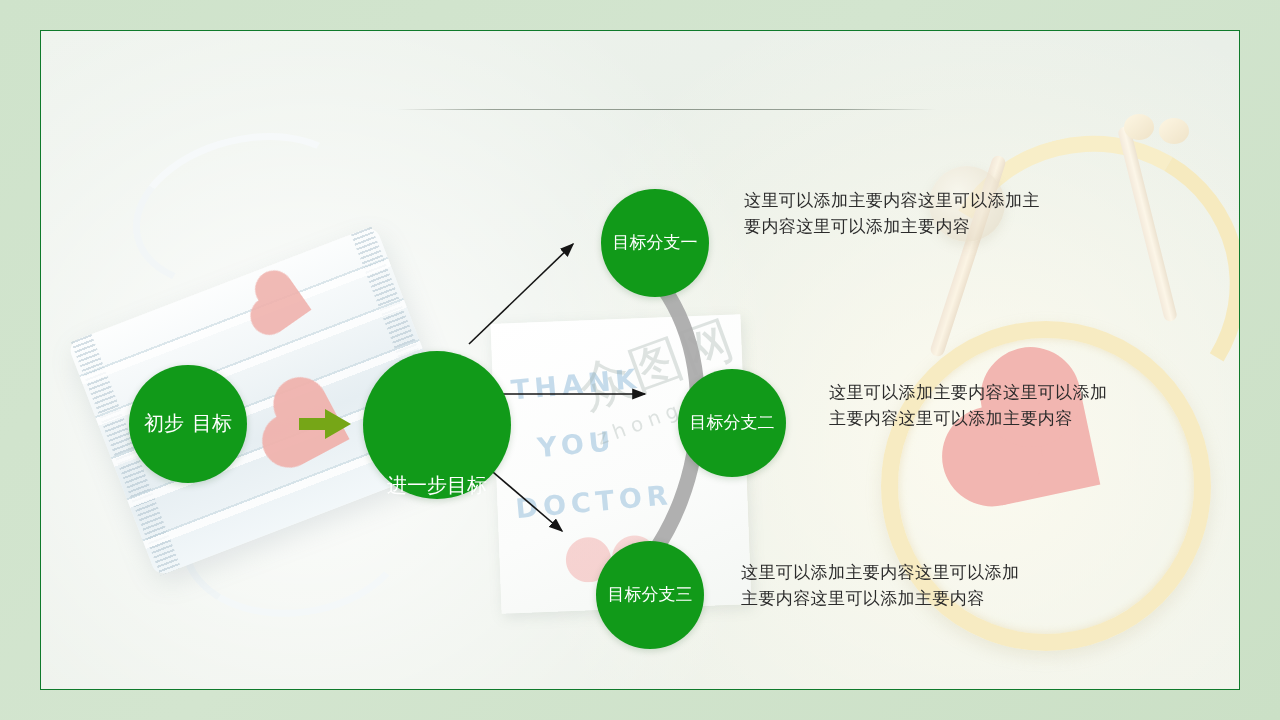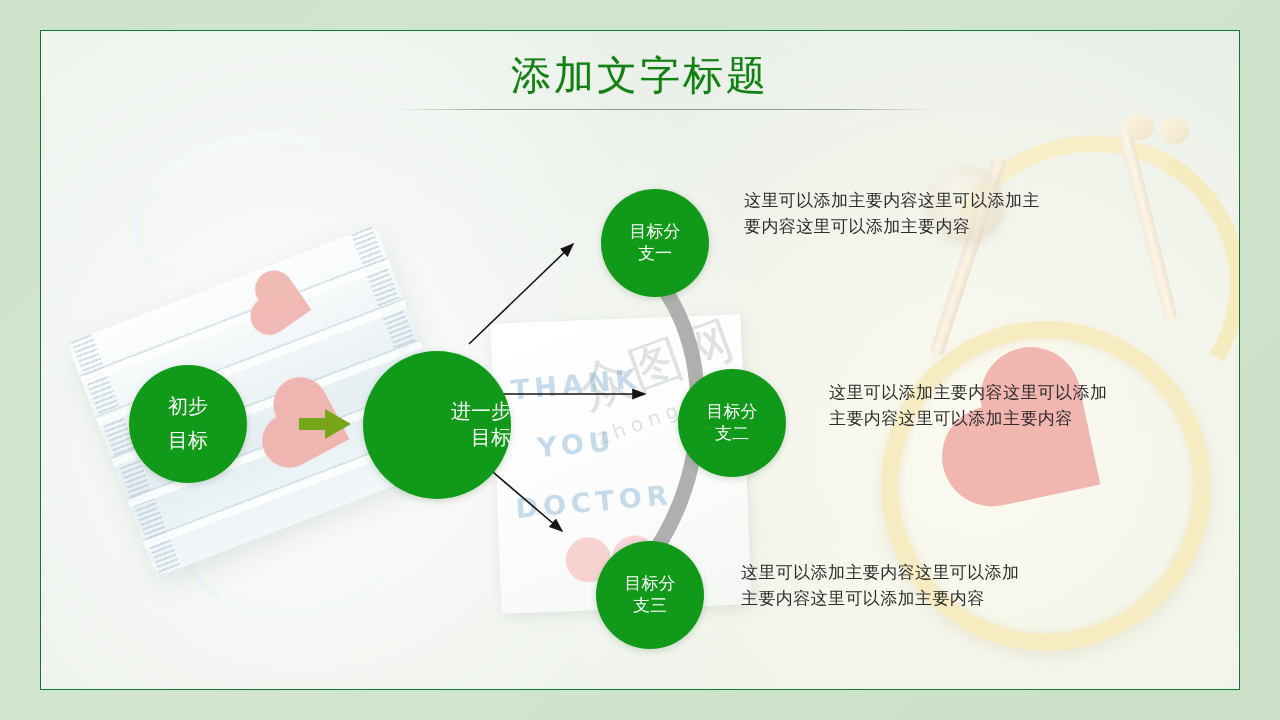--- a/index.html
+++ b/index.html
@@ -211,21 +211,21 @@
   #watermark .wm-sub{ display:block; font-size:20px; margin-top:2px; letter-spacing:6px; }
 
   
   #diagram{ position:absolute; inset:0; z-index: 10; }
 
   .node{
     position:absolute;
     border-radius:50%;
     background:#119a19;
     color:#ffffff;
-    display:flex; flex-direction:column;
+    display:flex; flex-direction:row;
     align-items:center; justify-content:center;
     text-align:center;
     line-height:1.28;
     font-family:"DejaVu Serif","Liberation Serif",serif;
     box-shadow: 0 2px 7px rgba(0,70,10,.18);
   }
   .node span{ display:block; white-space:nowrap; }
 
   #node-primary   { left: 88px;  top: 334px; width: 118px; height: 118px; font-size: 20px; gap: 8px; }
   #node-secondary { left: 322px; top: 320px; width: 148px; height: 148px; font-size: 20px; align-items: flex-end; }
@@ -289,21 +289,20 @@
       <div class="ear-tip" id="ear-tip-b"></div>
       <div id="chest-piece"></div>
       <div id="heart-big"></div>
     </div>
 
     <div id="watermark">
       <span>众图网</span>
       <span class="wm-sub">zhongtu</span>
     </div>
 
-    <div id="title">添加文字标题</div>
     <div id="title-rule"></div>
 
     <div id="diagram">
 
       <svg id="connectors" width="1200" height="660" viewBox="0 0 1200 660">
         <defs>
           <marker id="arrowhead" markerWidth="9" markerHeight="7" refX="8" refY="3.5" orient="auto">
             <polygon points="0 0, 9 3.5, 0 7" fill="#151515"></polygon>
           </marker>
         </defs>

